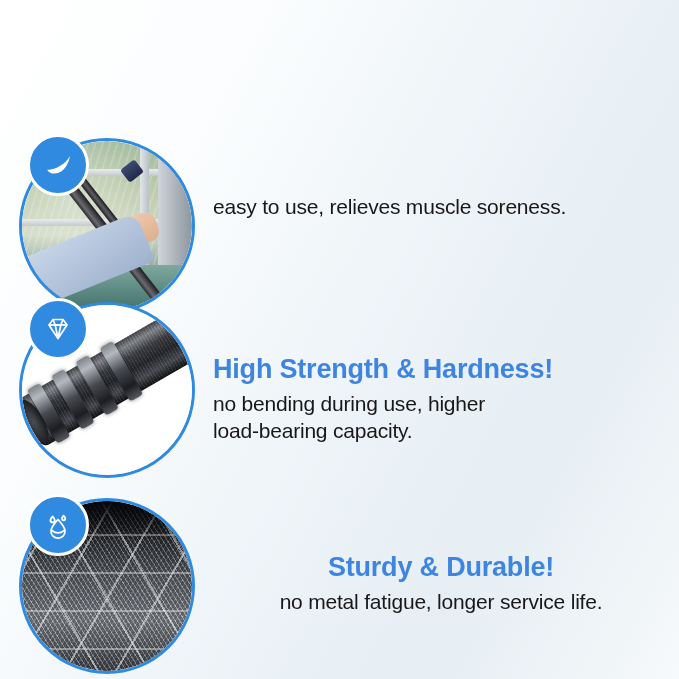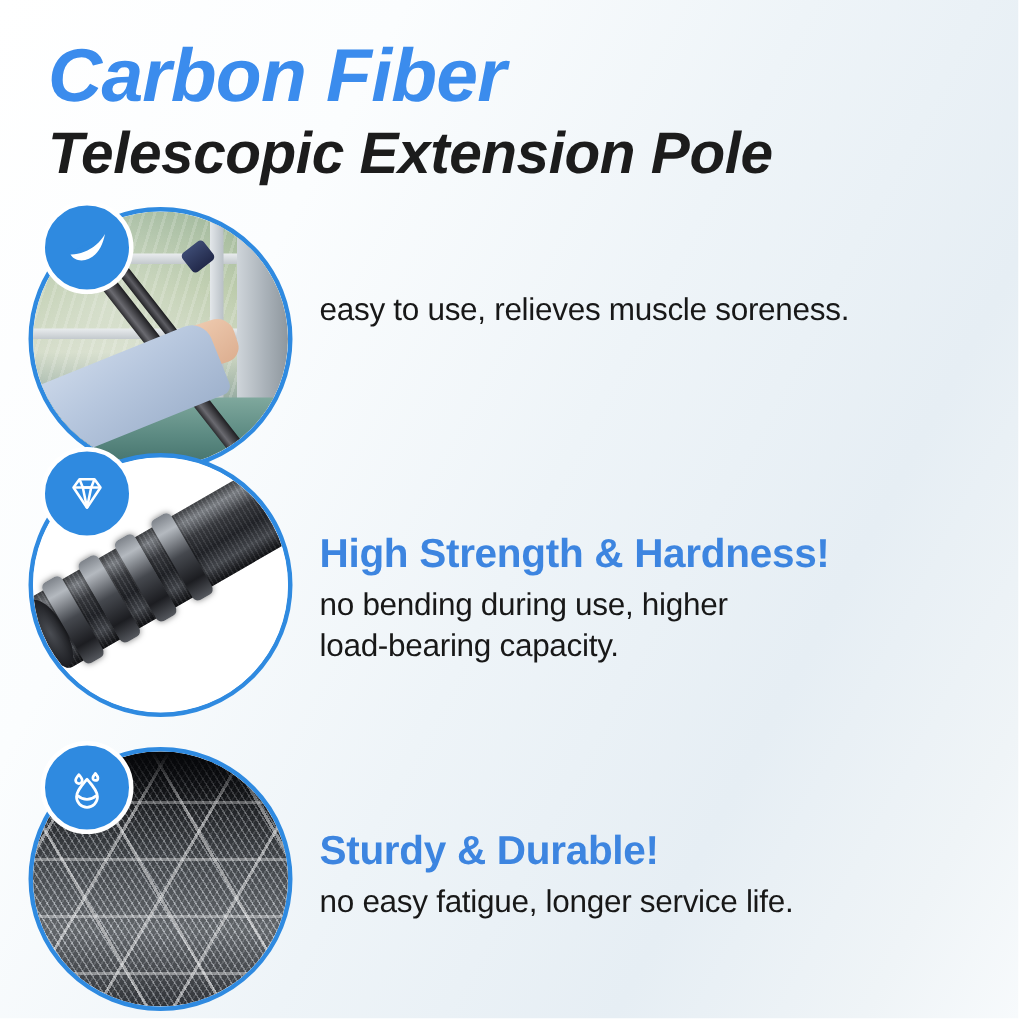--- a/index.html
+++ b/index.html
@@ -60,21 +60,21 @@
 
   
   .feature {
     position: absolute;
     left: 0;
     width: 679px;
     height: 180px;
   }
   .feature-1 { top: 136px; }
   .feature-2 { top: 300px; }
-  .feature-3 { top: 496px; }
+  .feature-3 { top: 496px; text-align: center; }
 
   .photo-wrap {
     position: absolute;
     left: 19px;
     top: 2px;
     width: 176px;
     height: 176px;
   }
   .photo-circle {
     position: absolute;
@@ -312,24 +312,20 @@
     line-height: 27px;
     color: #181818;
     letter-spacing: -0.2px;
   }
 </style>
 </head>
 <body>
 
 <div id="poster">
 
-  <div class="header">
-    <div class="title-main">Carbon Fiber</div>
-    <div class="title-sub">Telescopic Extension Pole</div>
-  </div>
 
   <div class="feature feature-1">
 
     <div class="photo-wrap">
       <div class="photo-circle">
         <div class="photo-inner">
           <div class="scene-window">
             <div class="glass"></div>
             <div class="mullion-h mh1"></div>
             <div class="mullion-h mh2"></div>
@@ -418,18 +414,18 @@
             <path d="M10.6 7.4 C10.6 7.4 8.4 9.9 8.4 11.2 A2.2 2.2 0 0 0 12.8 11.2 C12.8 9.9 10.6 7.4 10.6 7.4 Z"></path>
             <path d="M21.6 6.6 C21.6 6.6 19.9 8.6 19.9 9.6 A1.7 1.7 0 0 0 23.3 9.6 C23.3 8.6 21.6 6.6 21.6 6.6 Z"></path>
           </g>
         </svg>
       </div>
     </div>
 
     <div class="feature-text f3-text">
       <div class="feature-head">Sturdy &amp; Durable!</div>
       <div class="feature-body">
-        <div>no easy fatigue, longer service life.</div>
+        <div>no metal fatigue, longer service life.</div>
       </div>
     </div>
   </div>
 
 </div>
 
 </body></html>

